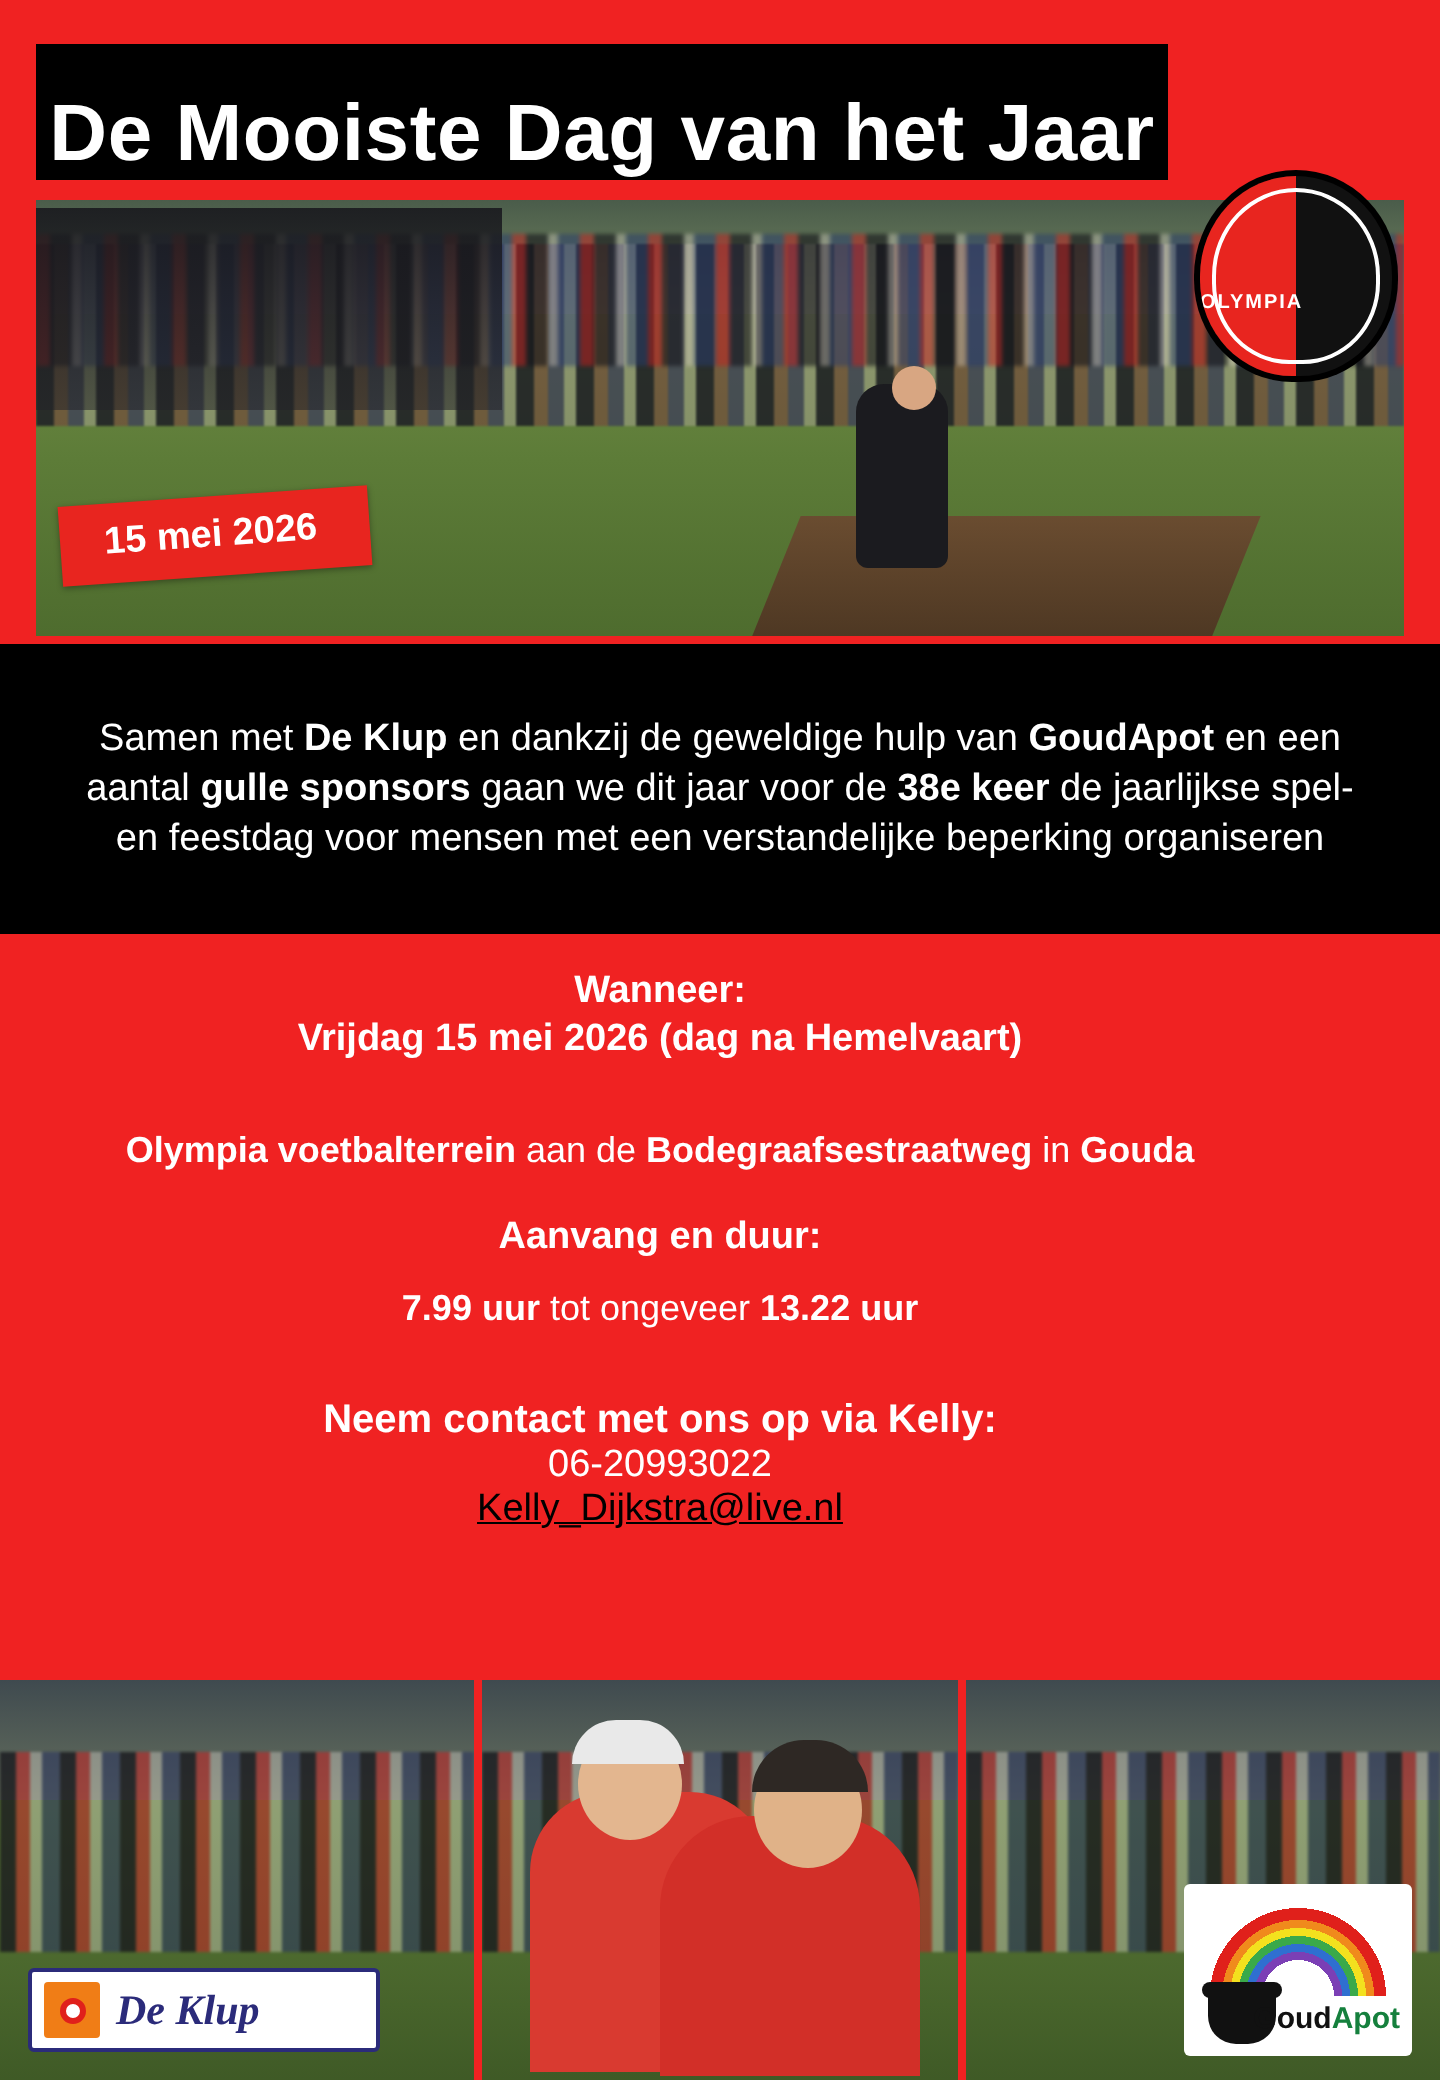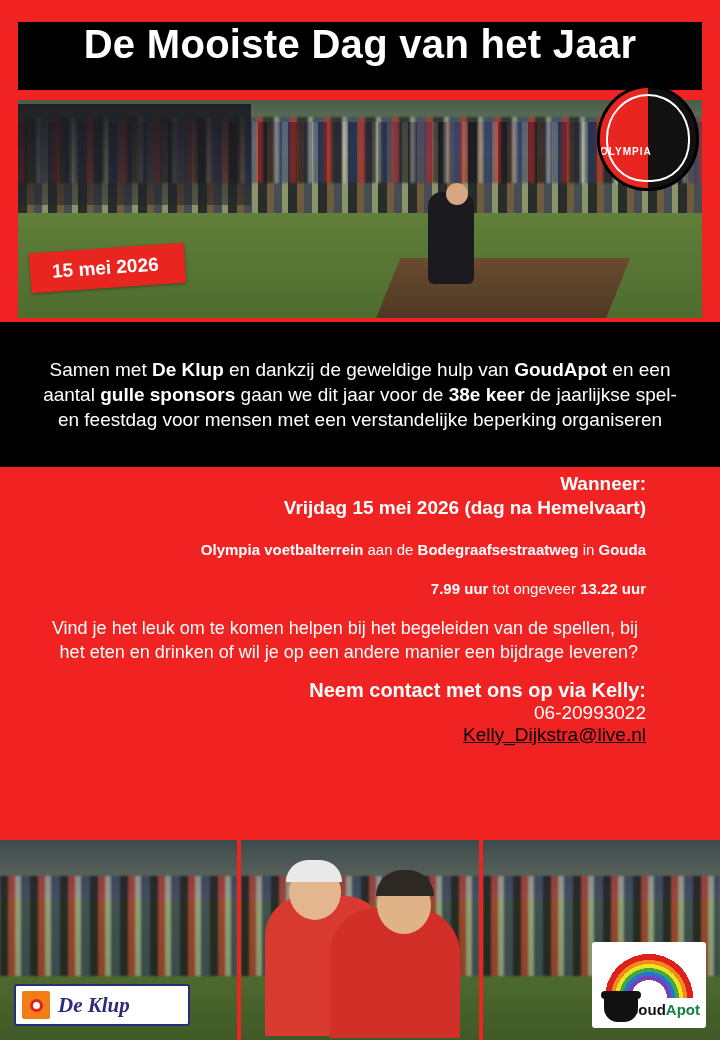--- a/index.html
+++ b/index.html
@@ -20,25 +20,25 @@
     background: #f02222;
     box-sizing: border-box;
     overflow: hidden;
   }
 
   
   .title-band {
     position: absolute;
     left: 18px;
     top: 22px;
-    width: 684px;
+    width: 566px;
     height: 68px;
     background: #000000;
     display: flex;
-    align-items: flex-start;
+    align-items: flex-end;
     justify-content: center;
   }
   .title-text {
     color: #ffffff;
     font-size: 40px;
     font-weight: bold;
     letter-spacing: 0.3px;
     white-space: nowrap;
   }
 
@@ -189,27 +189,27 @@
   .intro b { font-weight: bold; }
 
   
   .info {
     position: absolute;
     left: 0;
     top: 467px;
     width: 660px;
     height: 370px;
     color: #ffffff;
-    text-align: right;
+    text-align: center;
     box-sizing: border-box;
-    padding: 4px 14px 0 14px;
+    padding: 16px 14px 0 14px;
   }
   .lbl { font-weight: bold; }
   .row-bold { font-size: 19px; font-weight: bold; margin-top: 2px; }
-  .row-mixed { font-size: 15px; margin-top: 2px; }
+  .row-mixed { font-size: 18px; margin-top: 14px; }
   .gap { height: 20px; }
   .gap-sm { height: 14px; }
   .q {
     font-size: 18px;
     line-height: 1.32;
     margin: 0 8px;
   }
   .contact { font-size: 20px; font-weight: bold; }
   .phone { font-size: 19px; }
   .email {
@@ -422,27 +422,27 @@
     <div class="row-bold">Vrijdag 15 mei 2026 (dag na Hemelvaart)</div>
 
     <div class="gap"></div>
 
     <div class="row-mixed">
       <b>Olympia voetbalterrein</b><span> aan de </span><b>Bodegraafsestraatweg</b><span> in </span><b>Gouda</b>
     </div>
 
     <div class="gap"></div>
 
+    <div class="row-bold">Aanvang en duur:</div>
     <div class="row-mixed">
       <b>7.99 uur</b><span> tot ongeveer </span><b>13.22 uur</b>
     </div>
 
     <div class="gap"></div>
 
-    <div class="q">Vind je het leuk om te komen helpen bij het begeleiden van de spellen, bij het eten en drinken of wil je op een andere manier een bijdrage leveren?</div>
 
     <div class="gap-sm"></div>
 
     <div class="contact">Neem contact met ons op via Kelly:</div>
     <div class="phone">06-20993022</div>
     <div>
       <span class="email">Kelly_Dijkstra@live.nl</span>
     </div>
   </div>
 

